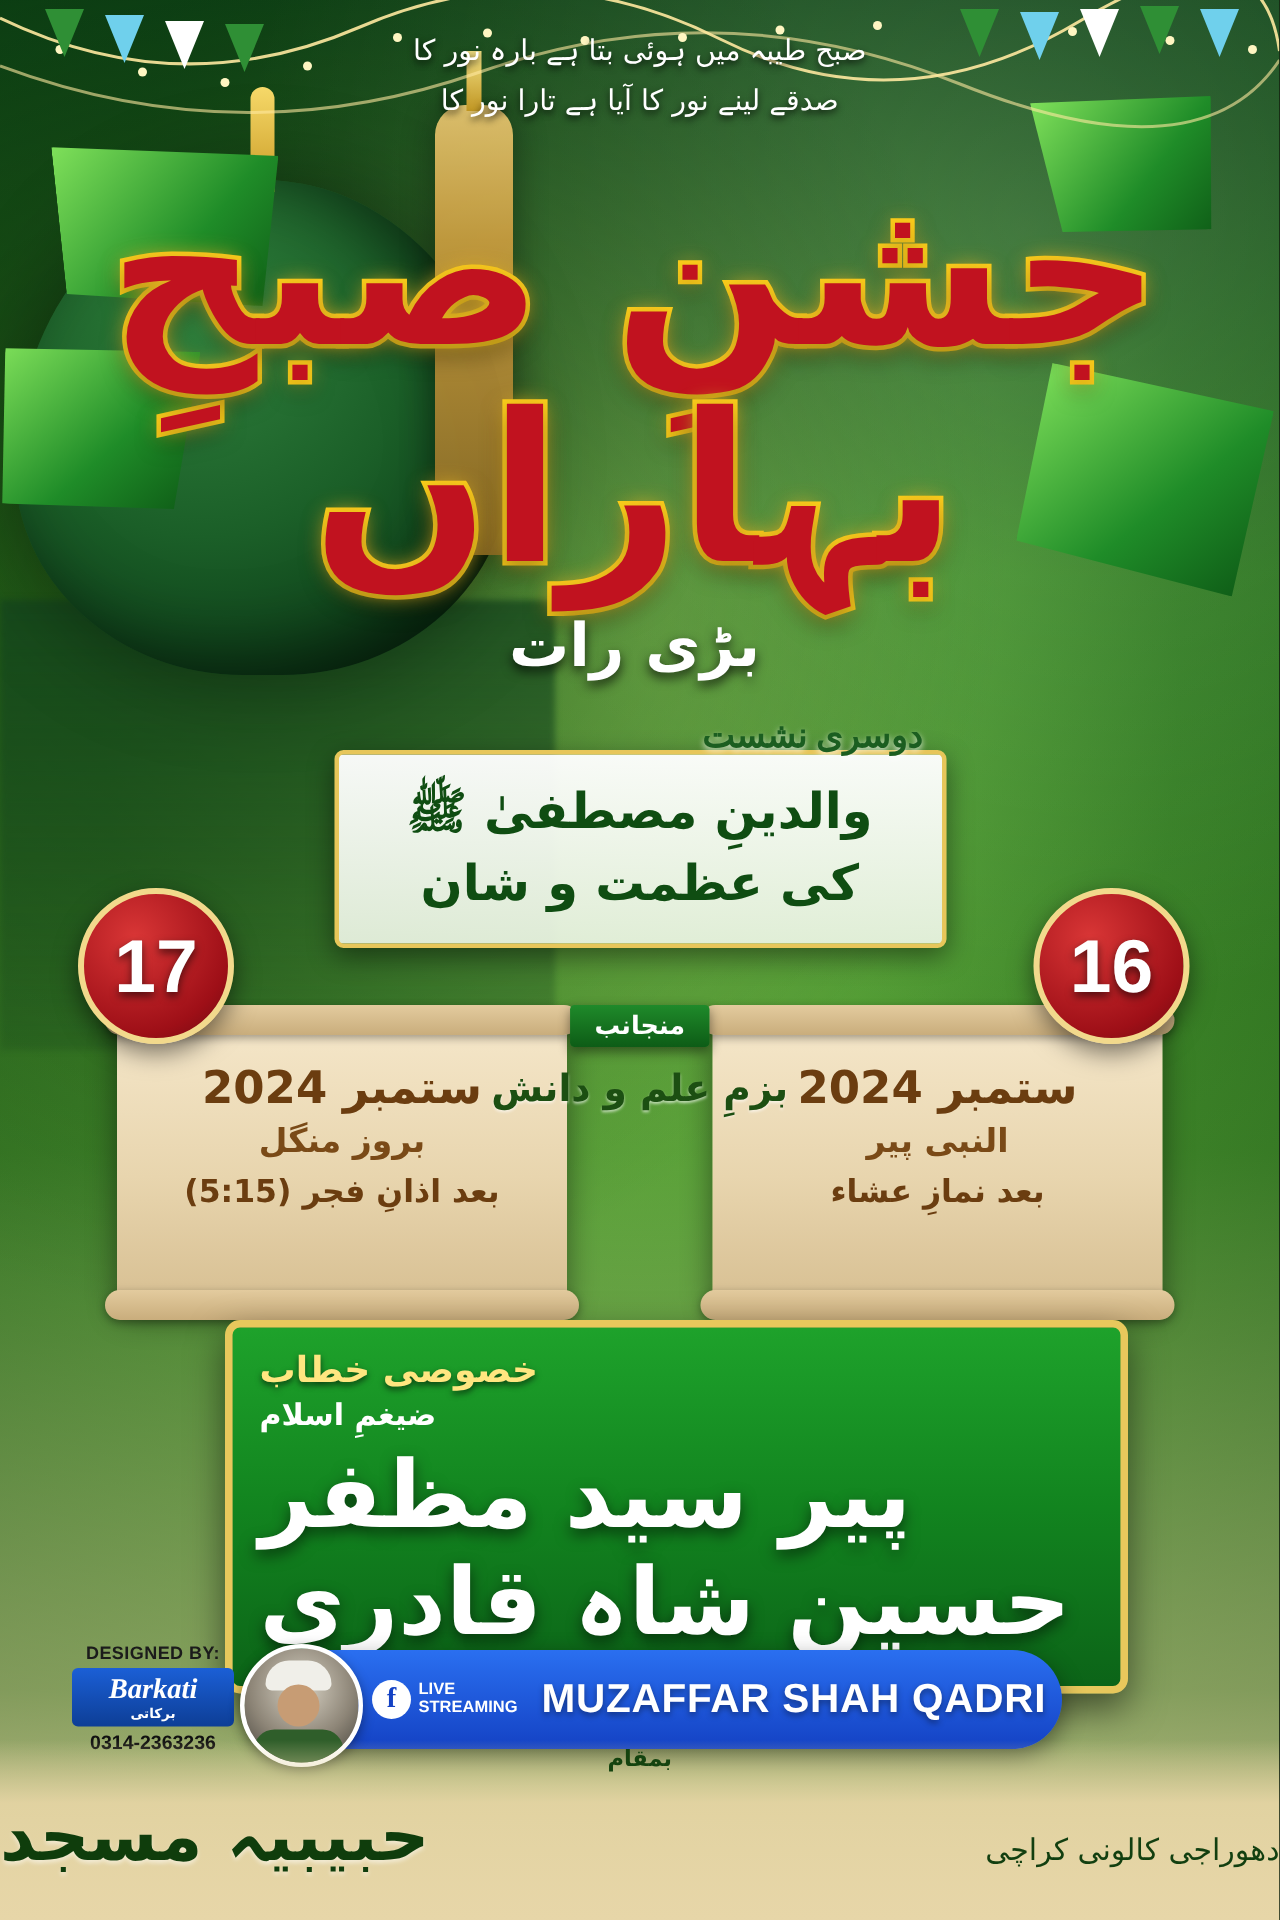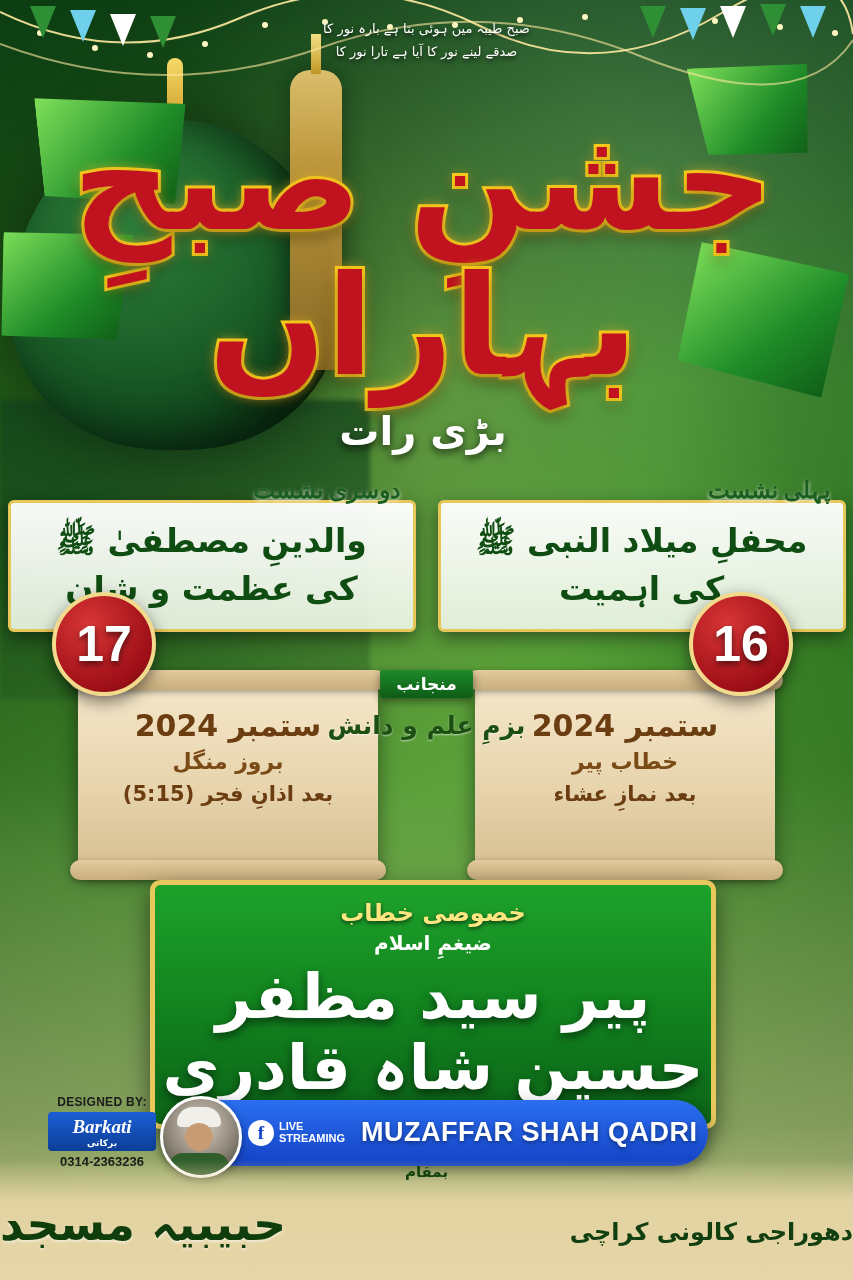--- a/index.html
+++ b/index.html
@@ -99,21 +99,21 @@
   
   .couplet {
     position: absolute;
     top: 18px;
     left: 0;
     width: 853px;
     text-align: center;
     direction: rtl;
     color: #ffffff;
     text-shadow: 0 2px 5px rgba(0,0,0,0.8);
-    font-size: 13px;
+    font-size: 19px;
     line-height: 1.75;
     font-family: "DejaVu Sans", sans-serif;
     z-index: 6;
   }
 
   
   .title-wrap {
     position: absolute;
     top: 110px;
     left: 0;
@@ -296,26 +296,26 @@
     line-height: 1.4;
     text-shadow: 0 1px 2px rgba(255,255,255,0.6);
   }
 
   
   .speaker-panel {
     position: absolute;
     top: 880px;
     left: 150px;
     width: 556px;
-    padding: 14px 0 20px;
+    padding: 14px 18px 20px;
     background: linear-gradient(180deg, #1ea22b 0%, #12841f 50%, #0c6418 100%);
     border: 5px solid #e8c85c;
     border-radius: 10px;
     box-shadow: 0 10px 24px rgba(0,0,0,0.5);
-    text-align: center;
+    text-align: left;
     direction: rtl;
     z-index: 10;
   }
   .speaker-kicker {
     font-family: "DejaVu Sans", sans-serif;
     font-size: 24px;
     font-weight: bold;
     color: #ffe680;
     text-shadow: 0 2px 4px rgba(0,0,0,0.6);
   }
@@ -485,22 +485,22 @@
   .footer-name {
     font-family: "DejaVu Sans", sans-serif;
     font-size: 46px;
     font-weight: bold;
     color: #0f3d0c;
     line-height: 1.15;
     text-shadow: 0 2px 3px rgba(255,255,255,0.5);
   }
   .footer-addr {
     font-family: "DejaVu Sans", sans-serif;
-    font-size: 24px;
-    font-weight: bold;
+    font-size: 20px;
+    font-weight: normal;
     color: #123f10;
     margin-top: -4px;
   }
   .footer-row {
     display: flex;
     flex-direction: row-reverse;
     align-items: baseline;
     justify-content: space-between;
     gap: 8px;
   }
@@ -556,35 +556,31 @@
     <div>صدقے لینے نور کا آیا ہے تارا نور کا</div>
   </div>
 
   <div class="title-wrap">
     <div class="title-main">جشنِ صبحِ بہاراں</div>
     <div class="title-sub">بڑی رات</div>
   </div>
 
   <div class="sessions">
     <div class="session">
-      <div class="session-no">پہلی نشست</div>
-      <div class="session-text">محفلِ میلاد النبی ﷺ کی اہمیت</div>
-    </div>
-    <div class="session">
       <div class="session-no">دوسری نشست</div>
       <div class="session-text">والدینِ مصطفیٰ ﷺ کی عظمت و شان</div>
     </div>
   </div>
 
   <div class="scrolls">
 
     <div class="scroll right">
       <div class="scroll-inner">
         <div class="scroll-month">ستمبر 2024</div>
-        <div class="scroll-day">خطاب پیر</div>
+        <div class="scroll-day">النبی پیر</div>
         <div class="scroll-time">بعد نمازِ عشاء</div>
       </div>
     </div>
     <div class="day-badge b16">16</div>
 
     <div class="scroll left">
       <div class="scroll-inner">
         <div class="scroll-month">ستمبر 2024</div>
         <div class="scroll-day">بروز منگل</div>
         <div class="scroll-time">بعد اذانِ فجر (5:15)</div>

